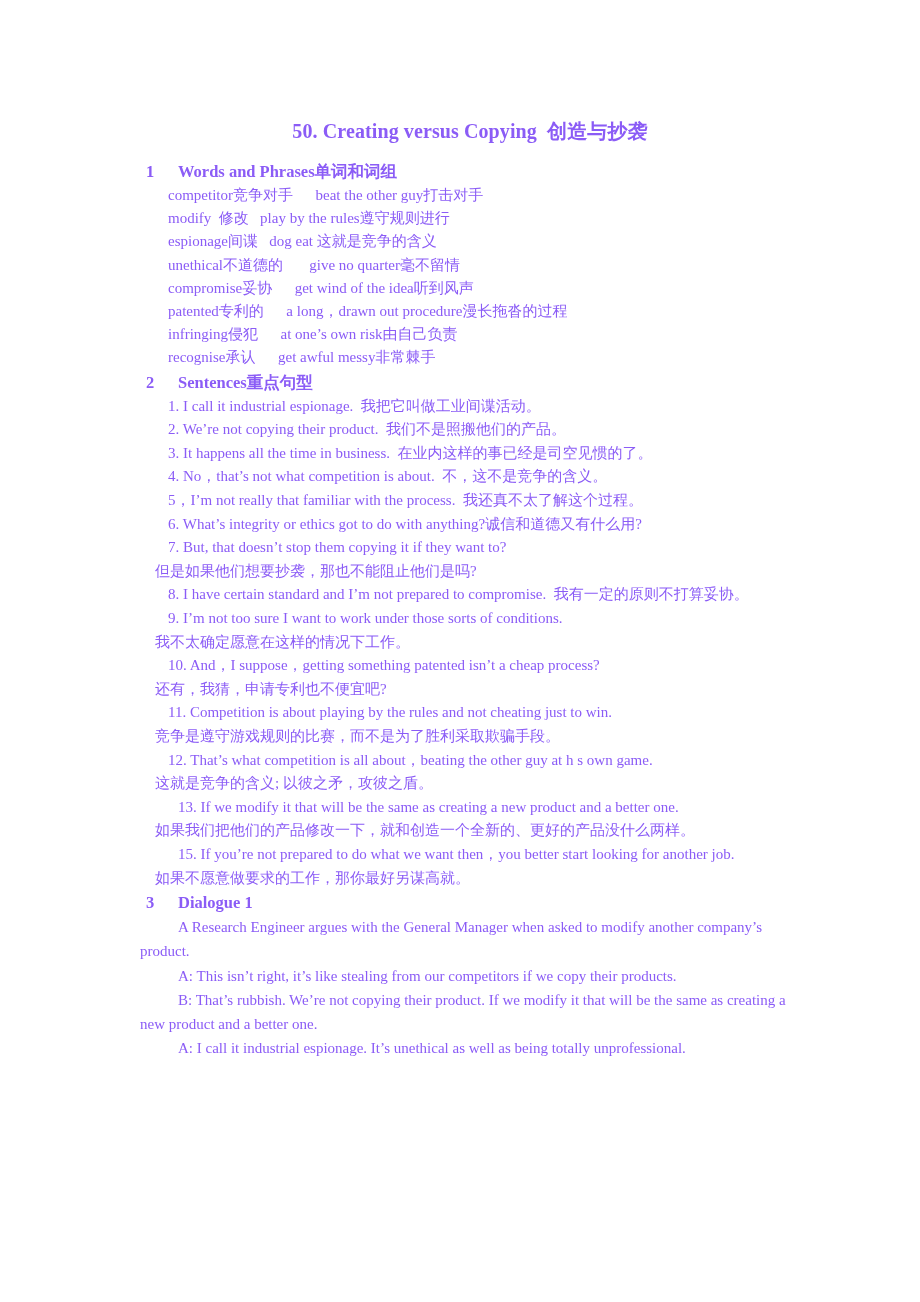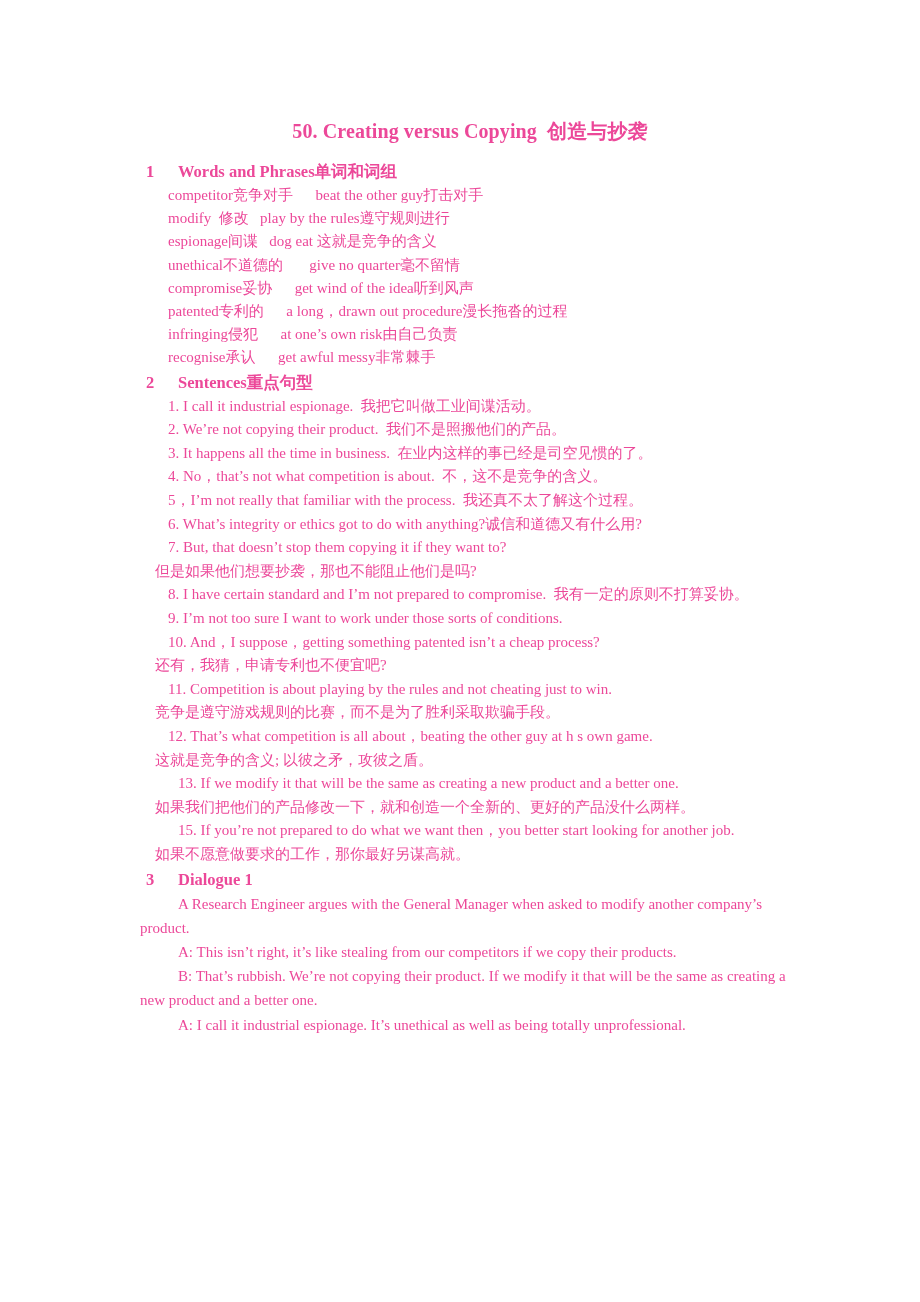--- a/index.html
+++ b/index.html
@@ -9,21 +9,21 @@
     background: #ffffff;
   }
   .page {
     position: relative;
     width: 920px;
     height: 1302px;
     background: #ffffff;
     margin: 0 auto;
     overflow: hidden;
     font-family: "Liberation Serif", "DejaVu Serif", serif;
-    color: #ec4899;
+    color: #8b5cf6;
     -webkit-font-smoothing: antialiased;
   }
   .content {
     position: absolute;
     left: 140px;
     top: 0;
     width: 660px;
   }
 
   
@@ -156,20 +156,21 @@
         </li>
         <li>
           <div class="sent-line">7. But, that doesn’t stop them copying it if they want to?</div>
           <div class="cn-line">但是如果他们想要抄袭，那也不能阻止他们是吗?</div>
         </li>
         <li>
           <div class="sent-line">8. I have certain standard and I’m not prepared to compromise.  我有一定的原则不打算妥协。</div>
         </li>
         <li>
           <div class="sent-line">9. I’m not too sure I want to work under those sorts of conditions.</div>
+          <div class="cn-line">我不太确定愿意在这样的情况下工作。</div>
         </li>
         <li>
           <div class="sent-line">10. And，I suppose，getting something patented isn’t a cheap process?</div>
           <div class="cn-line">还有，我猜，申请专利也不便宜吧?</div>
         </li>
         <li>
           <div class="sent-line">11. Competition is about playing by the rules and not cheating just to win.</div>
           <div class="cn-line">竞争是遵守游戏规则的比赛，而不是为了胜利采取欺骗手段。</div>
         </li>
         <li>

